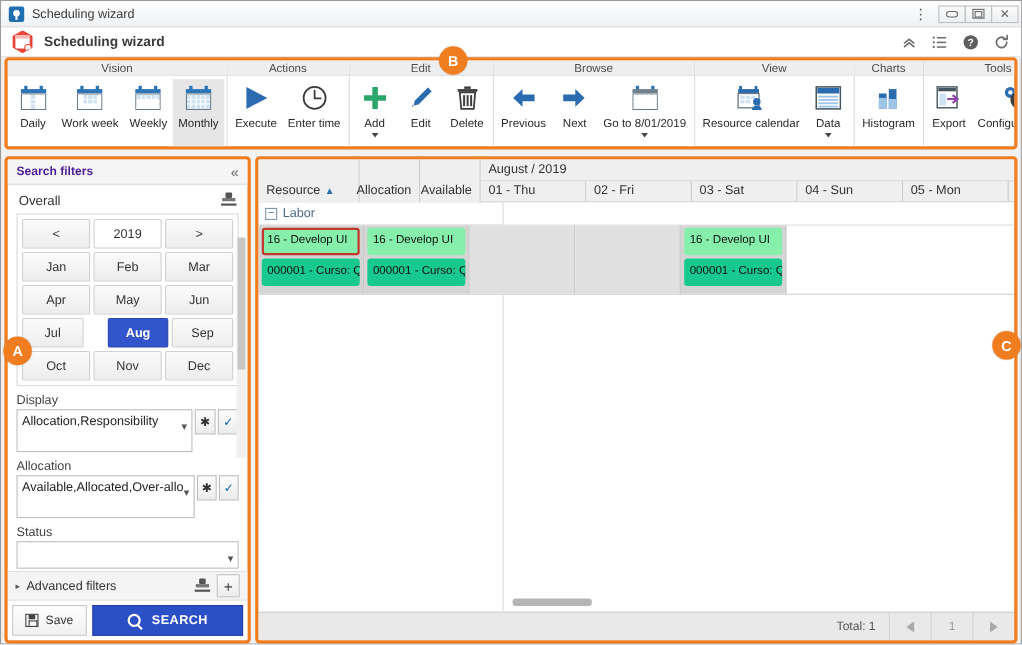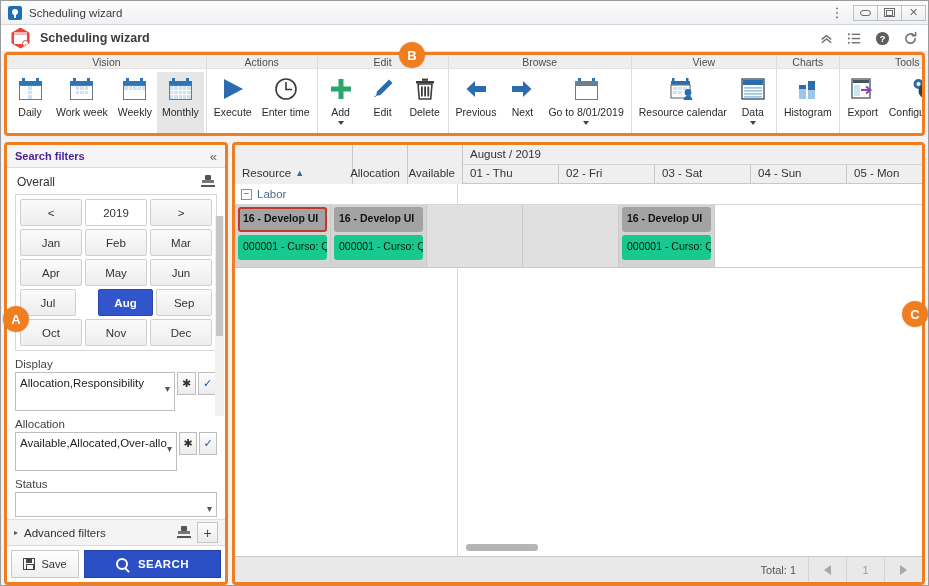--- a/index.html
+++ b/index.html
@@ -231,21 +231,21 @@
     flex:1 1 auto; border:3px solid #f07d20; border-radius:4px;
     background:#fff; display:flex; flex-direction:column; overflow:hidden;
   }
   .gridhead { display:flex; background:#efefef; border-bottom:1px solid #c8c8c8; height:39px; }
   .gh-left { display:flex; flex:0 0 auto; }
   .ghcell {
     border-right:1px solid #c8c8c8; height:39px;
     display:flex; align-items:flex-end; padding:0 7px 5px;
     font-size:11.5px; color:#333; background:#efefef;
   }
-  .ghcell.c-res { width:118px; }
+  .ghcell.c-res { width:92px; }
   .ghcell.c-alloc { width:55px; justify-content:flex-end; }
   .ghcell.c-avail { width:55px; justify-content:flex-end; }
   .sortarrow { color:#2b6cb0; font-size:9px; margin-left:4px; margin-bottom:1px; }
   .gh-right { flex:1 1 auto; display:flex; flex-direction:column; }
   .monthlbl { height:20px; border-bottom:1px solid #d5d5d5; font-size:11.5px; color:#333;
     padding:3px 0 0 7px; background:#efefef; }
   .daysrow { flex:1 1 auto; display:flex; }
   .daycell { width:96px; border-right:1px solid #c8c8c8; font-size:11.5px; color:#333;
     padding:2px 0 0 7px; background:#efefef; }
 
@@ -266,21 +266,21 @@
   .dcell.c-alloc { width:55px; text-align:right; }
   .dcell.c-avail { width:55px; text-align:right; }
   .dr-right { flex:1 1 auto; display:flex; }
   .dayslot { width:96px; border-right:1px solid #c9c9c9; padding:2px 3px; }
   .dayslot.off { background:#e0e0e0; }
   .dayslot.on { background:#d4d4d4; }
   .ev {
     height:25px; border-radius:3px; font-size:10.5px; color:#111;
     padding:5px 0 0 5px; overflow:hidden; white-space:nowrap; margin-bottom:3px;
   }
-  .ev.pink { background:#a3a3a3;font-weight:bold; }
+  .ev.pink { background:#86efac; }
   .ev.pink.selected { border:2px solid #c0392b; padding-top:3px; padding-left:3px; }
   .ev.green { background:#17c98e; }
 
   .emptyrows { flex:1 1 auto; display:flex; }
   .er-left { width:223px; flex:0 0 auto; border-right:1px solid #d8d8d8; background:#fff; }
   .er-right { flex:1 1 auto; background:#fff; position:relative; }
   .hscroll { position:absolute; left:8px; bottom:5px; width:72px; height:7px;
     background:#b5b5b5; border-radius:3px; }
 
   .statusbar {

